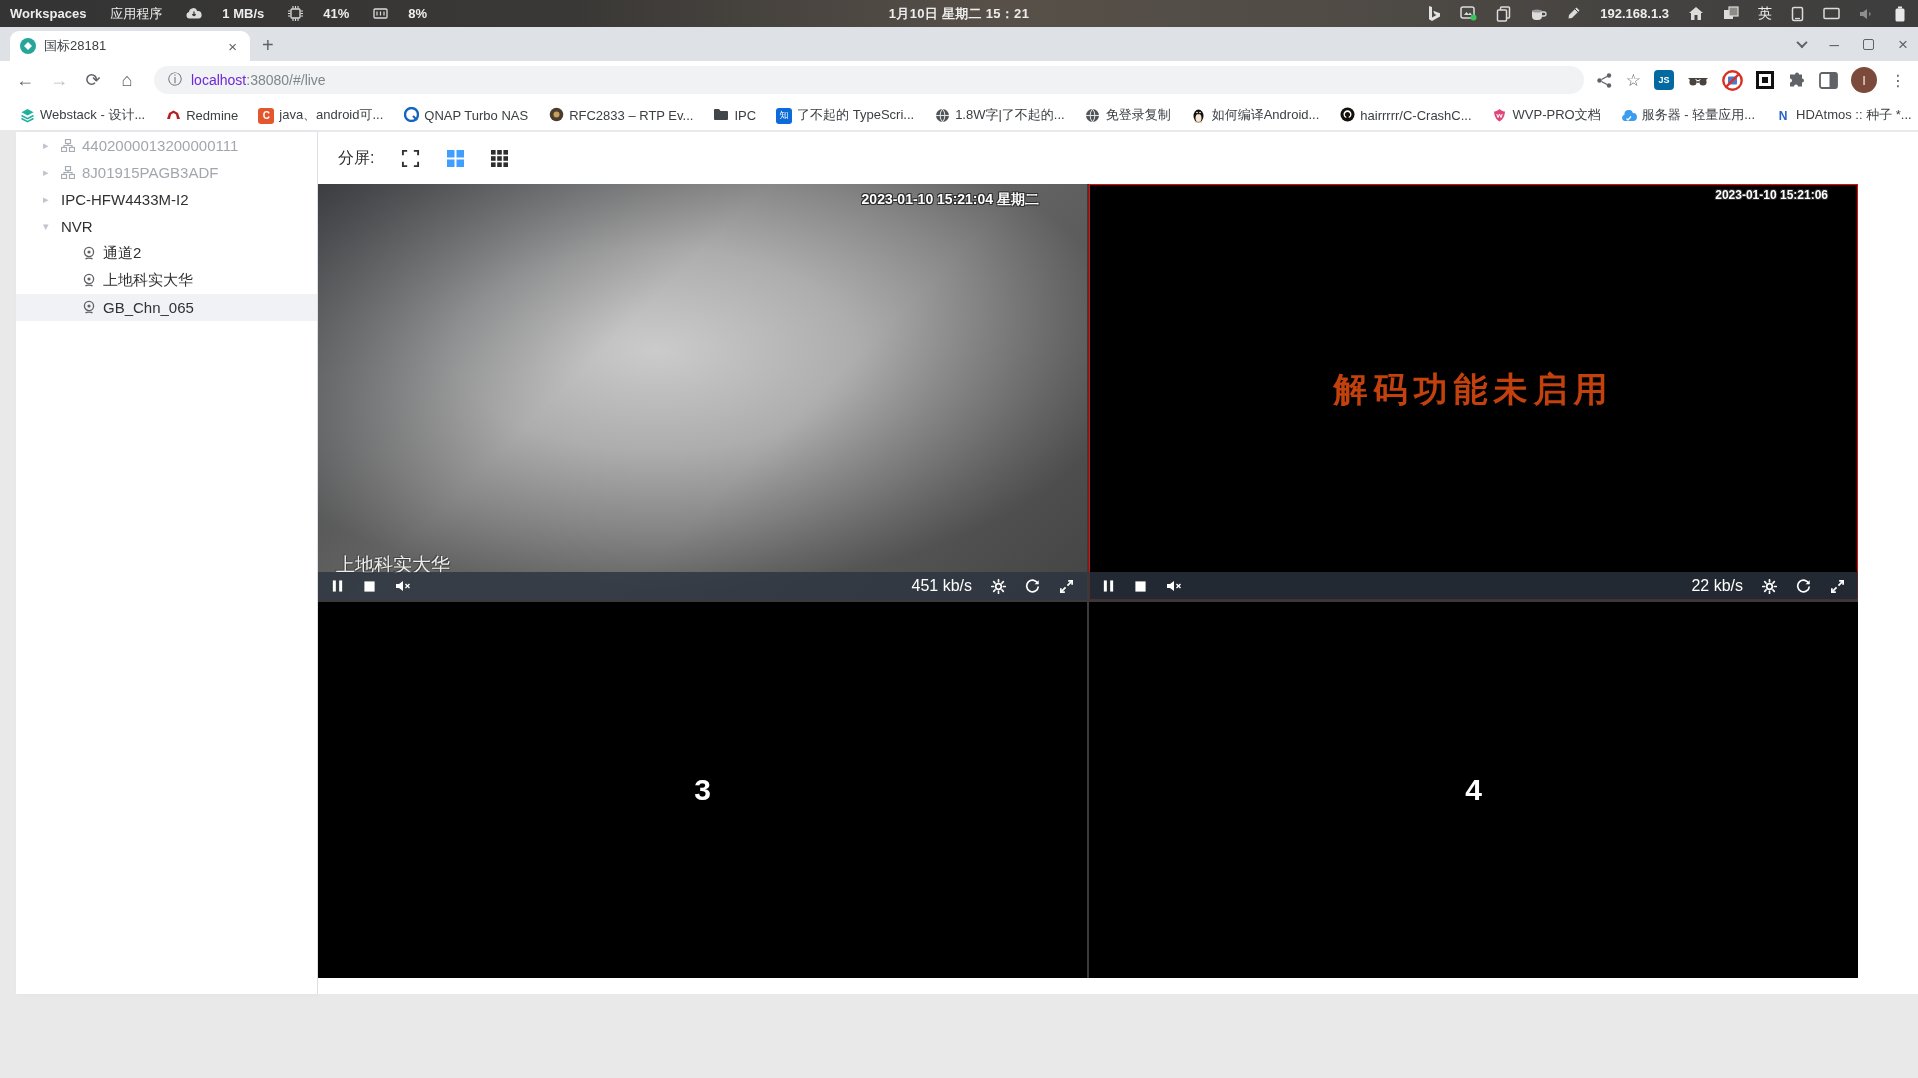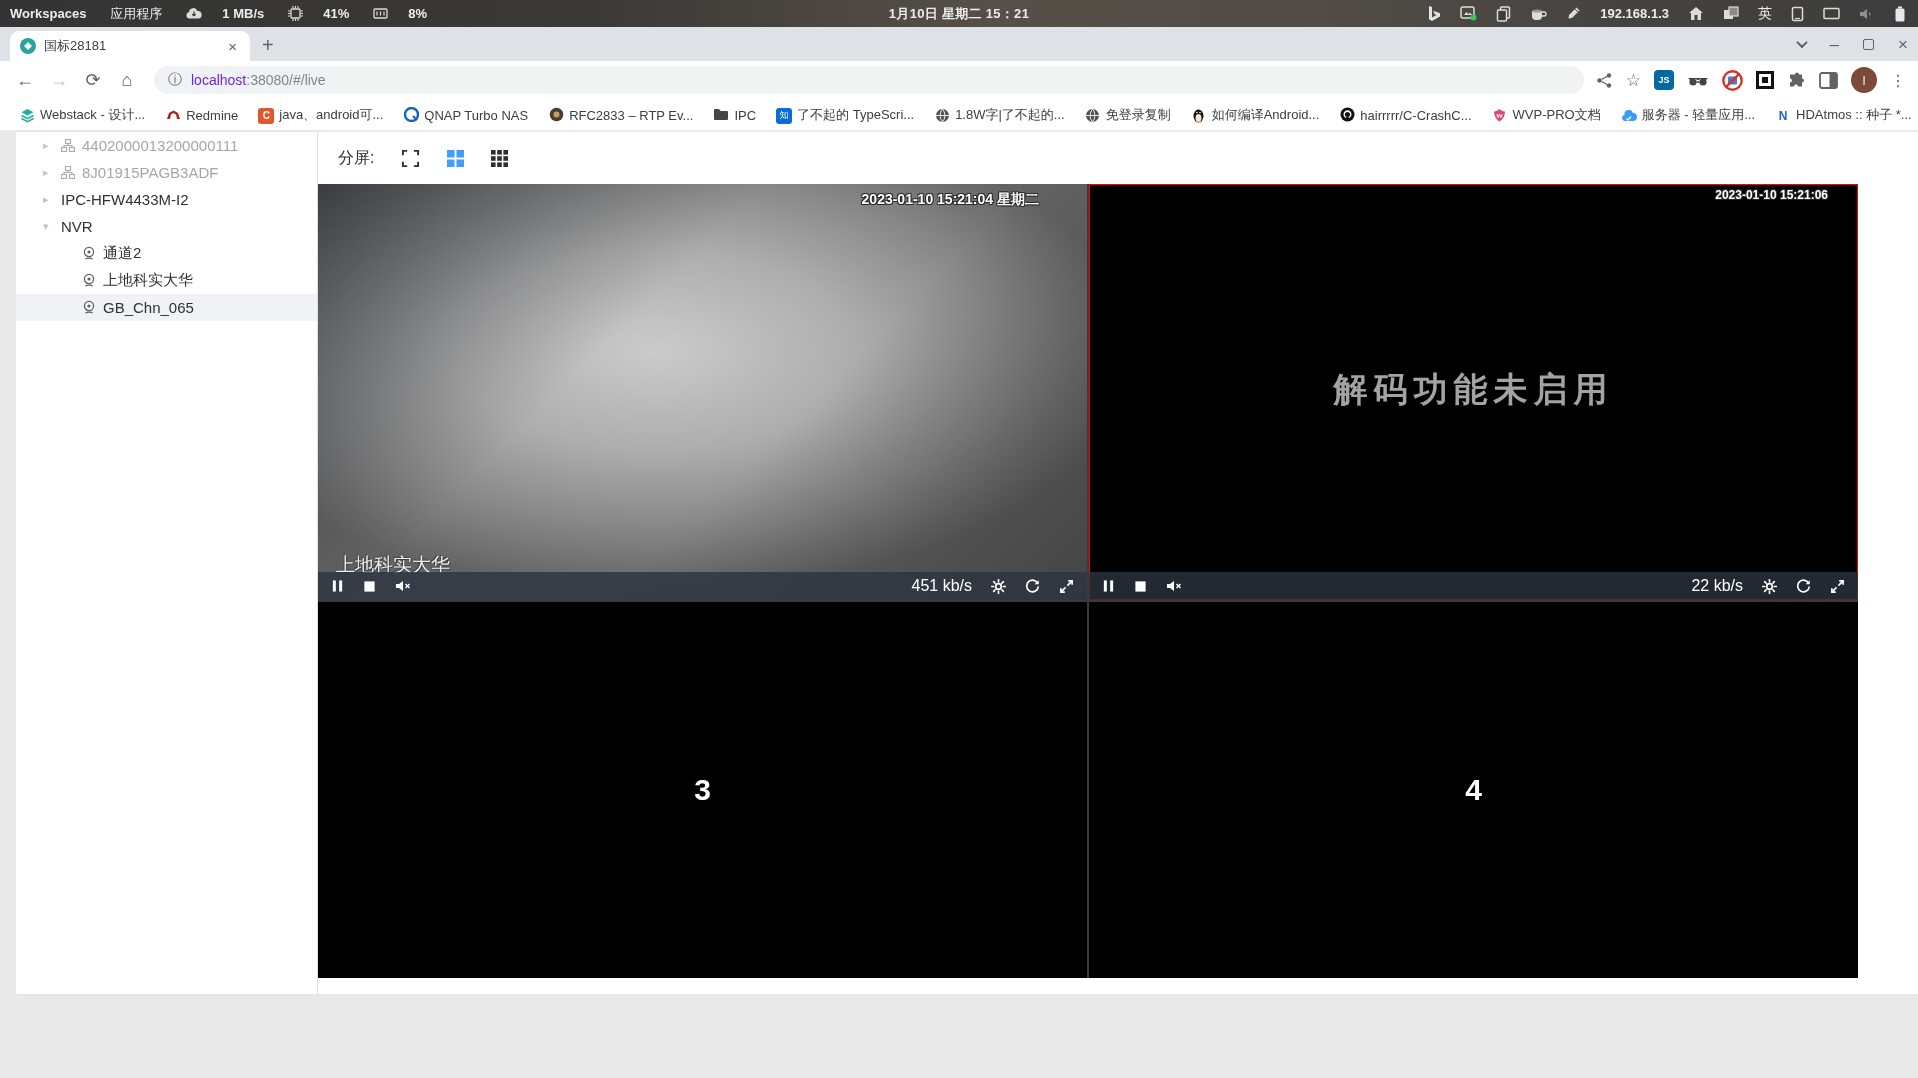--- a/index.html
+++ b/index.html
@@ -83,21 +83,21 @@
   .cell.video1 { background:
       linear-gradient(135deg, rgba(25,28,34,.55) 0%, rgba(0,0,0,0) 38%),
       linear-gradient(315deg, rgba(30,30,30,.45) 0%, rgba(0,0,0,0) 40%),
       radial-gradient(ellipse 62% 58% at 44% 40%, #cbcbcb 0%, #adadad 42%, #868686 74%, #636363 100%); }
   .cell.selected { box-shadow:inset 0 0 0 1px #ff0000; }
   .osd-time { position:absolute; top:7px; right:48px; color:#fff; font-size:14px; font-weight:700;
     text-shadow:-1px -1px 0 rgba(40,40,40,.9),1px -1px 0 rgba(40,40,40,.9),-1px 1px 0 rgba(40,40,40,.9),1px 1px 0 rgba(40,40,40,.9); }
   .osd-time.small { top:4px; right:30px; font-size:12px; font-weight:600; }
   .overlay-name { position:absolute; bottom:22px; left:18px; color:rgba(255,255,255,.9); font-size:19px;
     text-shadow:-1px -1px 0 rgba(60,60,60,.8),1px 1px 0 rgba(60,60,60,.8); }
-  .decode-msg { position:absolute; top:44%; left:0; right:0; text-align:center; color:#a3a3a3; font-size:34px;
+  .decode-msg { position:absolute; top:44%; left:0; right:0; text-align:center; color:#c2410c; font-size:34px;
     font-weight:600; letter-spacing:6px; text-shadow:1px 1px 2px #000; }
   .ph-num { position:absolute; inset:0; display:flex; align-items:center; justify-content:center; color:#fff; font-size:30px; font-weight:700; }
 
   .pbar { position:absolute; left:0; right:0; bottom:0; height:28px; background:rgba(43,51,63,.80);
     display:flex; align-items:center; gap:19px; padding:0 13px; color:#fff; }
   .pbar .spacer { flex:1; }
   .bitrate { font-size:16px; color:#fff; }
   .pic { display:flex; align-items:center; cursor:pointer; }
 </style>
 </head>

